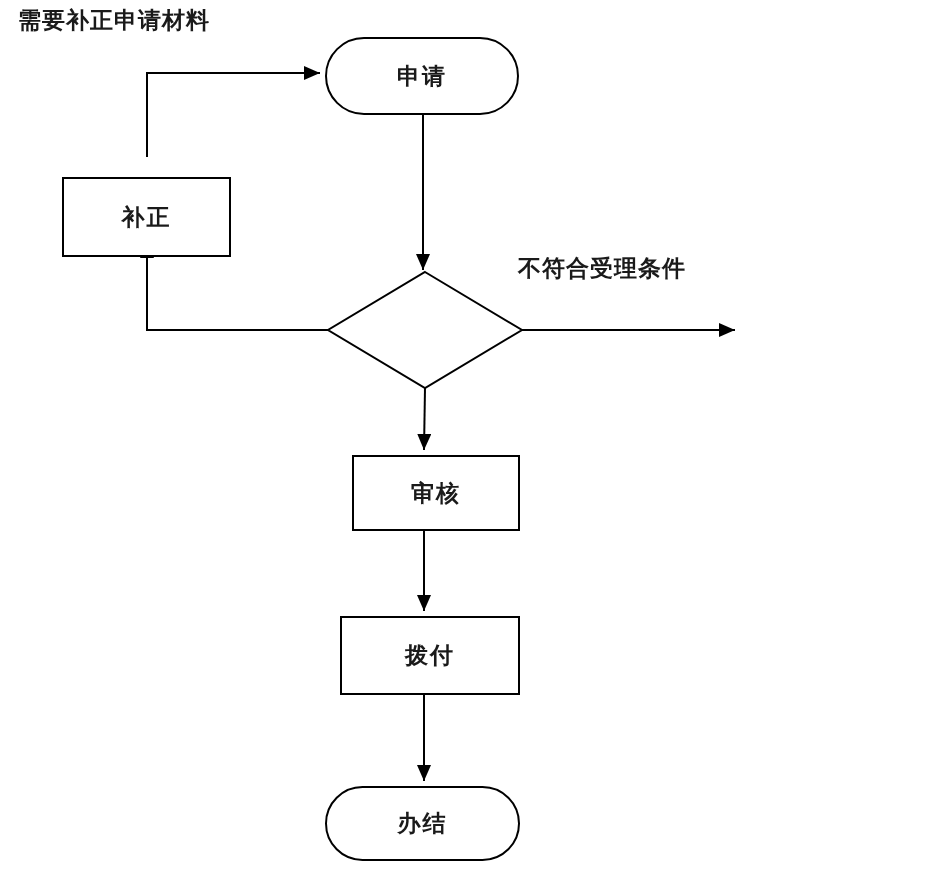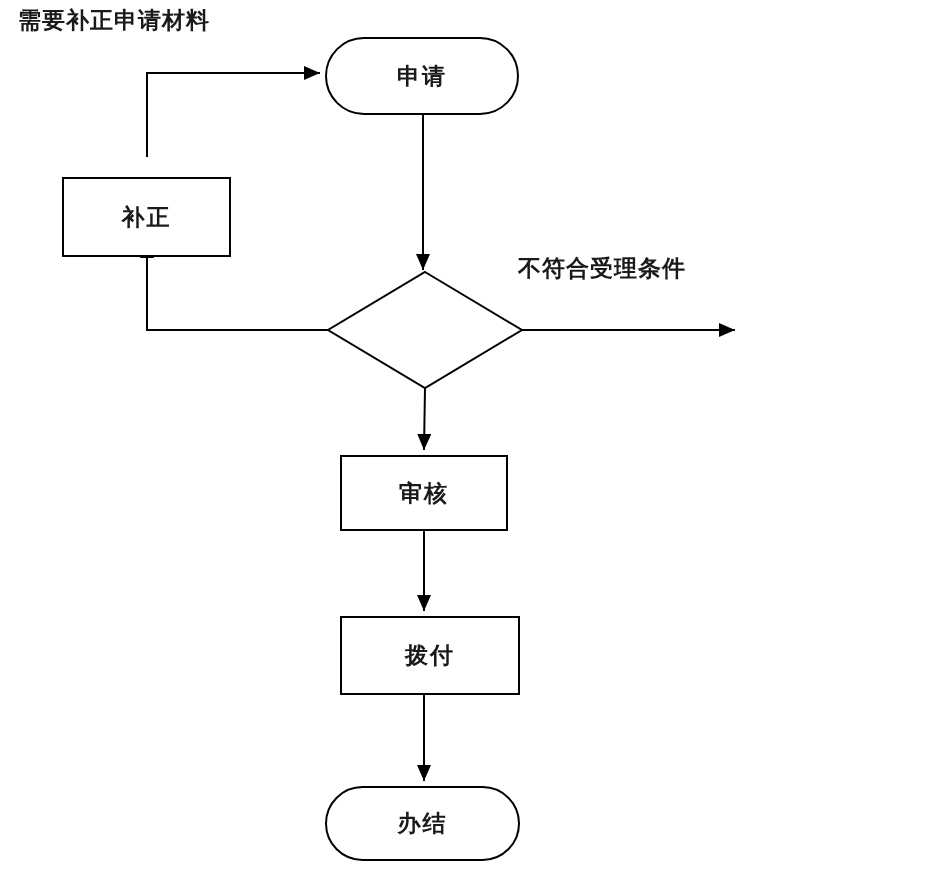--- a/index.html
+++ b/index.html
@@ -61,21 +61,21 @@
     font-size: 23px;
     font-weight: bold;
     letter-spacing: 1px;
     z-index: 2;
     white-space: nowrap;
   }
   
   #node-apply      { left: 325px; top: 37px;  width: 194px; height: 78px; }
   #node-correction { left: 62px;  top: 157px; width: 169px; height: 80px; margin-top: 20px; }
   #node-reject     { left: 740px; top: 293px; width: 196px; height: 73px; }
-  #node-review     { left: 340px; top: 455px; width: 168px; height: 76px; }
+  #node-review     { left: 352px; top: 455px; width: 168px; height: 76px; }
   #node-disburse   { left: 340px; top: 616px; width: 180px; height: 79px; }
   #node-complete   { left: 325px; top: 786px; width: 195px; height: 75px; }
   #node-accept     { left: 360px; top: 305px; width: 130px; height: 50px; }
   #annotation-need-correction { left: 18px;  top: 5px; }
   #annotation-not-meet        { left: 518px; top: 253px; }
 </style>
 </head>
 <body>
 
 <div id="canvas">

